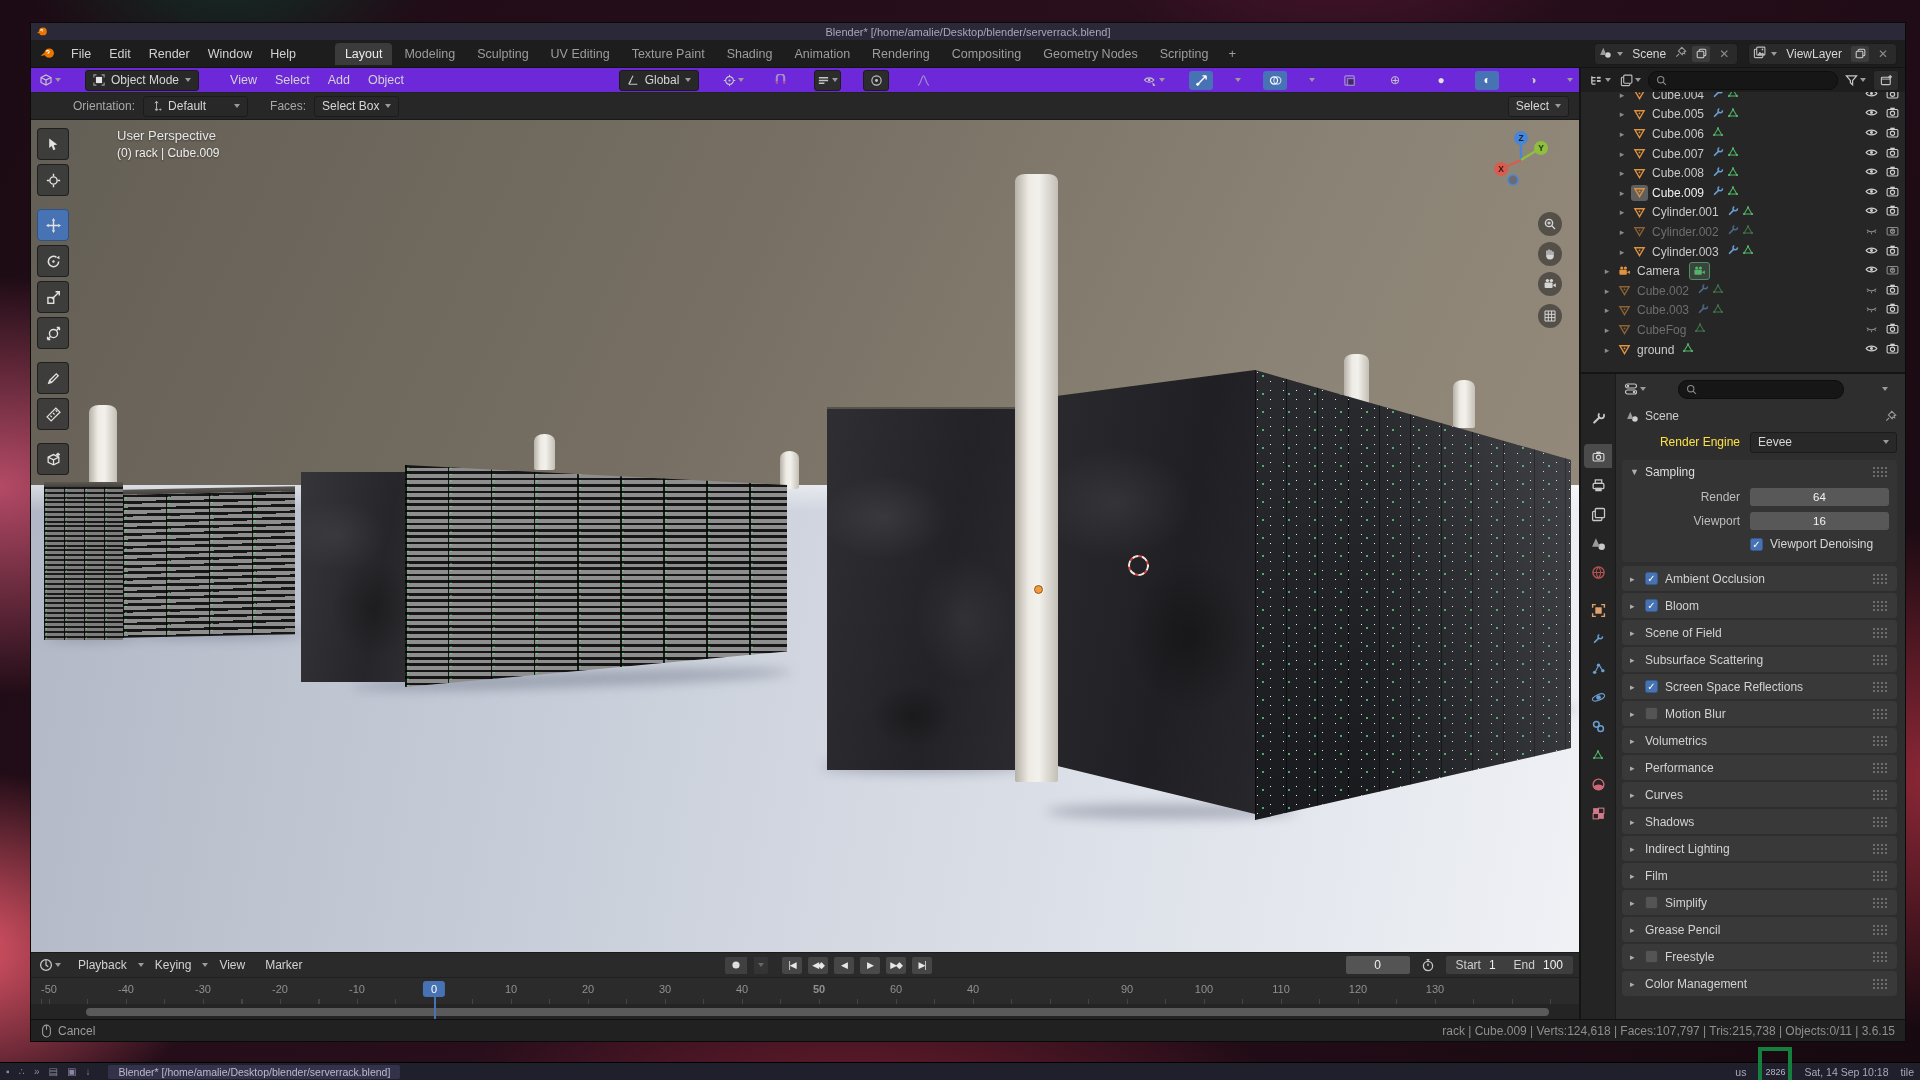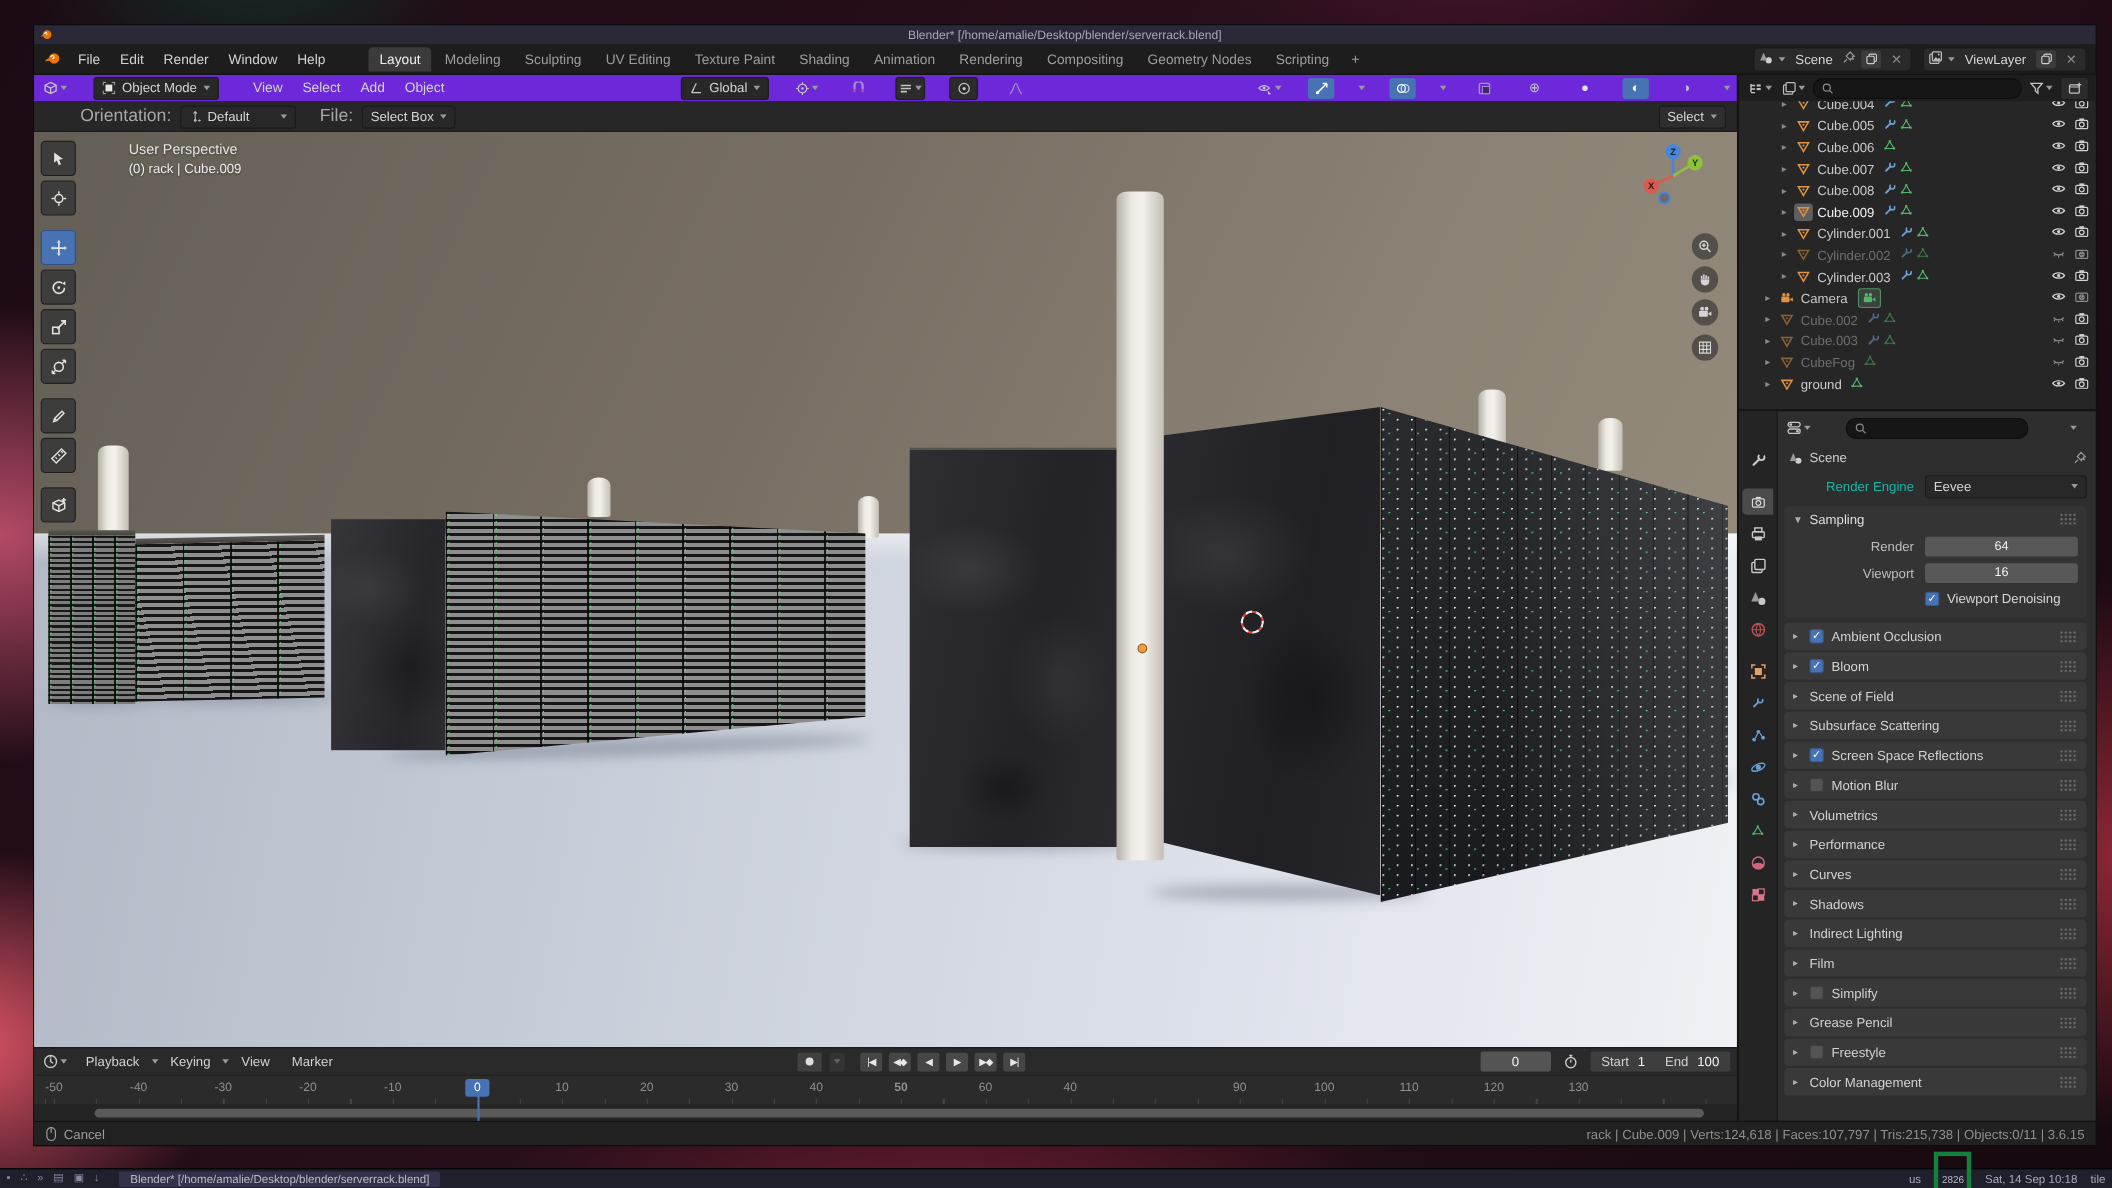--- a/index.html
+++ b/index.html
@@ -40,21 +40,21 @@
   .right-col{flex:1;border-left:2px solid #141414;display:flex;flex-direction:column;background:#262626;min-width:0}
   
   .vp-header{height:24px;background:#6d28d9;border-bottom:1px solid #222;display:flex;align-items:center;padding:0 6px;gap:22px;flex:0 0 auto}
   .vp-header .spacer{flex:1}
   .dd{display:flex;align-items:center;gap:6px;background:#282828;border:1px solid #1b1b1b;border-radius:3px;height:19px;padding:0 7px;color:#d6d6d6;font-size:12px}
   .iconbtn{display:flex;align-items:center;justify-content:center;min-width:20px;height:19px;border-radius:3px;background:transparent;color:#c5c5c5;gap:2px;padding:0 2px}
   .iconbtn.on{background:#4772b3;color:#fff}
   .iconbtn.box{background:#2c2c2c;border:1px solid #1c1c1c}
   .shadeglyph{font-size:12px;line-height:1}
   .tool-settings{height:26px;background:#272727;border-bottom:1px solid #1a1a1a;display:flex;align-items:center;padding:0 10px 0 42px;gap:8px;flex:0 0 auto}
-  .ts-label{color:#a8a8a8;font-size:16px}
+  .ts-label{color:#a8a8a8;font-size:12px}
   .tool-settings .spacer{flex:1}
   
   .viewport{position:relative;flex:1;min-height:0;overflow:hidden;background:#7b7467}
   .sky{position:absolute;inset:0;background:linear-gradient(115deg,#645f56 0%,#776f63 40%,#8b8375 70%,#978d7e 100%)}
   .floor{position:absolute;left:0;right:0;top:365px;bottom:0;background:linear-gradient(100deg,#b2b8c5 0%,#c8ced9 35%,#dde1e9 70%,#eff1f5 100%)}
   .floor::before{content:"";position:absolute;left:0;right:0;top:0;height:26px;background:linear-gradient(180deg,rgba(255,255,255,.5),transparent)}
   .gshadow{position:absolute;background:rgba(88,96,115,.4);filter:blur(6px);border-radius:50%}
   .slots{background:
       radial-gradient(circle 1.2px at 3px 3.2px,#57e87d 55%,transparent 75%) 0 0/43px 6.4px,
       repeating-linear-gradient(90deg,rgba(5,5,5,.85) 0 1.5px,transparent 1.5px 43px),
@@ -139,21 +139,21 @@
   .props{flex:1;display:flex;min-height:0;background:#2e2e2e}
   .prop-tabs{width:34px;background:#242424;border-right:1px solid #1a1a1a;display:flex;flex-direction:column;align-items:center;padding-top:32px;gap:5px}
   .ptab{width:28px;height:24px;border-radius:4px 0 0 4px;display:flex;align-items:center;justify-content:center}
   .ptab.active{background:#4b4b4b}
   .ptab.gapb{margin-top:9px}
   .prop-content{flex:1;display:flex;flex-direction:column;padding:0 8px 0 6px;min-width:0}
   .pc-head{height:26px;display:flex;align-items:center;gap:6px;margin:2px 0}
   .pc-crumb{height:24px;display:flex;align-items:center;gap:6px;color:#cfcfcf;padding-left:4px}
   .pc-crumb .sp{flex:1}
   .engine-row{height:28px;display:flex;align-items:center;gap:10px}
-  .engine-row .lbl{width:118px;text-align:right;color:#14b8a6}
+  .engine-row .lbl{width:118px;text-align:right;color:#fde047}
   .engine-row .dd{flex:1;justify-content:space-between}
   .panel{background:#343434;border-radius:4px;margin:4px 0 2px 0;padding-bottom:8px}
   .panel-h{height:24px;display:flex;align-items:center;gap:6px;padding:0 8px;color:#dedede}
   .panel-h .sp{flex:1}
   .grip{width:16px;height:10px;background:radial-gradient(circle at 1px 1px,#7a7a7a .9px,transparent 1.3px) 0 0/4px 4px;opacity:.8}
   .prow{display:flex;align-items:center;gap:10px;height:22px;padding:0 8px 0 0;margin:2px 0}
   .prow .lbl{width:118px;text-align:right;color:#bdbdbd}
   .slider{flex:1;height:18px;background:#585858;border-radius:3px;display:flex;align-items:center;justify-content:center;color:#f4f4f4;font-size:11.5px}
   .cbrow{display:flex;align-items:center;gap:7px;height:20px;padding-left:128px;color:#d6d6d6}
   .cb{width:13px;height:13px;border-radius:2.5px;background:#545454;border:1px solid #3c3c3c;display:flex;align-items:center;justify-content:center;font-size:10px;color:#fff;box-sizing:border-box}
@@ -368,21 +368,21 @@
         <span class="ts-label">Orientation:</span>
         <span class="dd">
           <svg width="11" height="12" viewBox="0 0 14 14">
               <path d="M7 1v9M7 1 5 3.5M7 1l2 2.5" fill="none" stroke="#bbb" stroke-width="1.2"></path>
               <circle cx="7" cy="11.5" r="1.6" fill="#bbb"></circle>
               <path d="M10 11.5h3M13 11.5l-1.6-1M13 11.5l-1.6 1" stroke="#bbb" stroke-width="1.1" fill="none"></path>
             </svg>
           <span>Default</span>
           <span class="chev" style="margin-left:22px"></span>
         </span>
-        <span class="ts-label" style="margin-left:14px">File:</span>
+        <span class="ts-label" style="margin-left:14px">Faces:</span>
         <span class="dd">
           <span>Select Box</span>
           <span class="chev"></span>
         </span>
         <div class="spacer"></div>
         <span class="dd" style="background:#2e2e2e">
           <span>Select</span>
           <span class="chev"></span>
         </span>
       </div>

